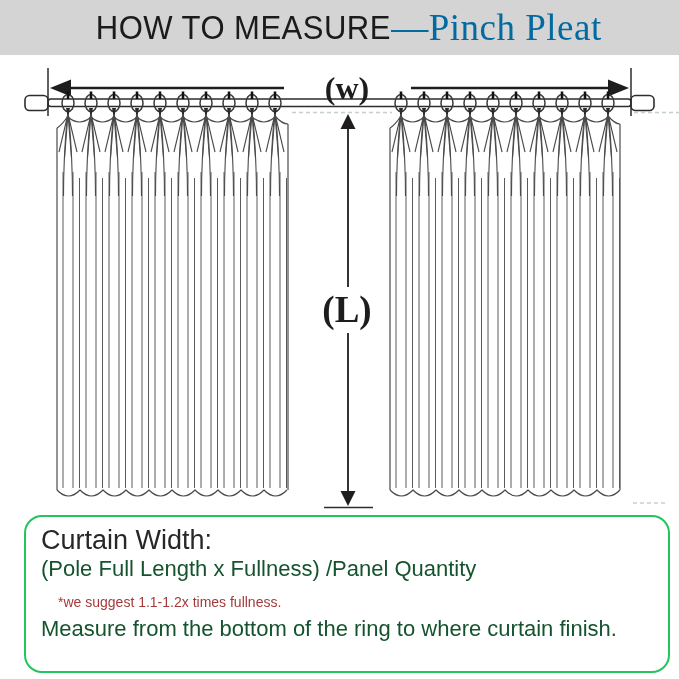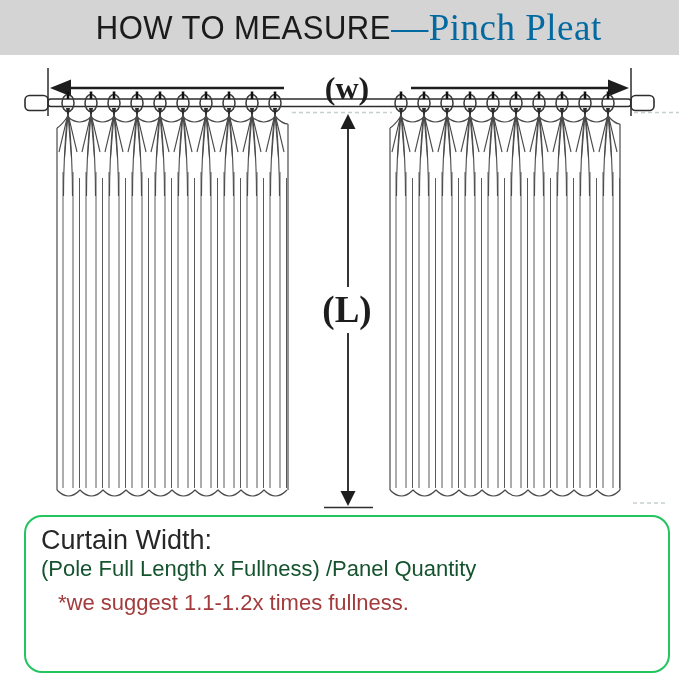--- a/index.html
+++ b/index.html
@@ -27,21 +27,21 @@
   }
   
   .info-box{
     position:absolute;left:8px;right:9px;top:515px;bottom:6px;
     border:2px solid #22c55e;border-radius:18px;background:#fff;
     padding:5px 14px 0 15px;box-sizing:border-box;margin-left:16px;
   }
   .ib-h{font-size:27px;line-height:31px;margin:3px 0 0;color:#272727;font-weight:normal;}
   .ib-h2{margin-top:1px;}
   .ib-t{font-size:22px;line-height:25px;margin:0;color:#14532d;}
-  .ib-red{font-size:22px;line-height:25px;margin:9px 0 1px 17px;color:#a33b3c;}
+  .ib-red{font-size:14px;line-height:25px;margin:9px 0 1px 17px;color:#a33b3c;}
 </style>
 </head>
 <body>
 
 <div id="stage">
 
   <div class="header">
     <span class="t1">HOW TO MEASURE</span>
       <span class="t2">—Pinch Pleat</span>
   </div>
@@ -164,15 +164,16 @@
       <polygon points="348,506 340.5,491 355.5,491" fill="#1e1e1e"></polygon>
       <line x1="324" y1="507.5" x2="373" y2="507.5" stroke="#2d2d2d" stroke-width="1.4"></line>
       <text x="347" y="322" text-anchor="middle" font-size="37" class="serifLabel">(L)</text>
     </g>
   </svg>
 
   <div class="info-box">
     <h2 class="ib-h">Curtain Width:</h2>
     <p class="ib-t">(Pole Full Length x Fullness) /Panel Quantity</p>
     <p class="ib-red">*we suggest 1.1-1.2x times fullness.</p>
+    <p class="ib-t">Measure from the bottom of the ring to where curtain finish.</p>
   </div>
 
 </div>
 
 </body></html>

